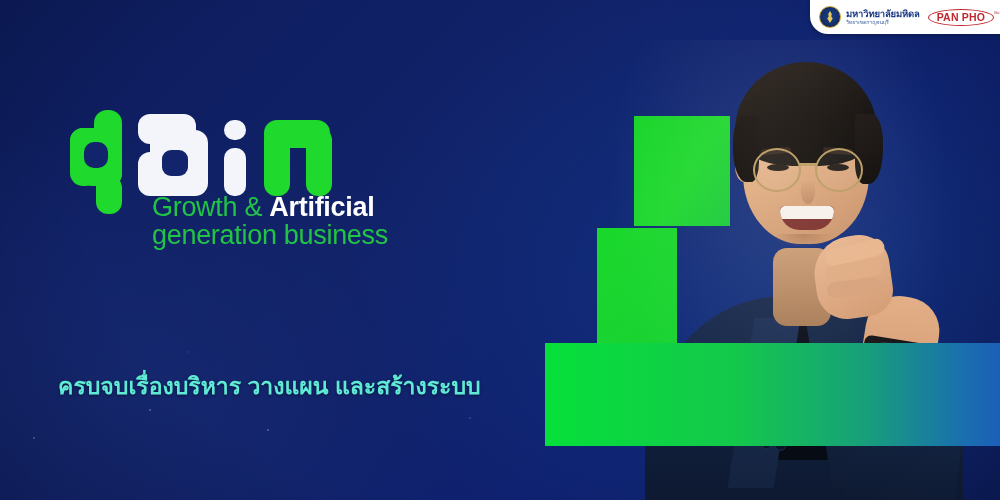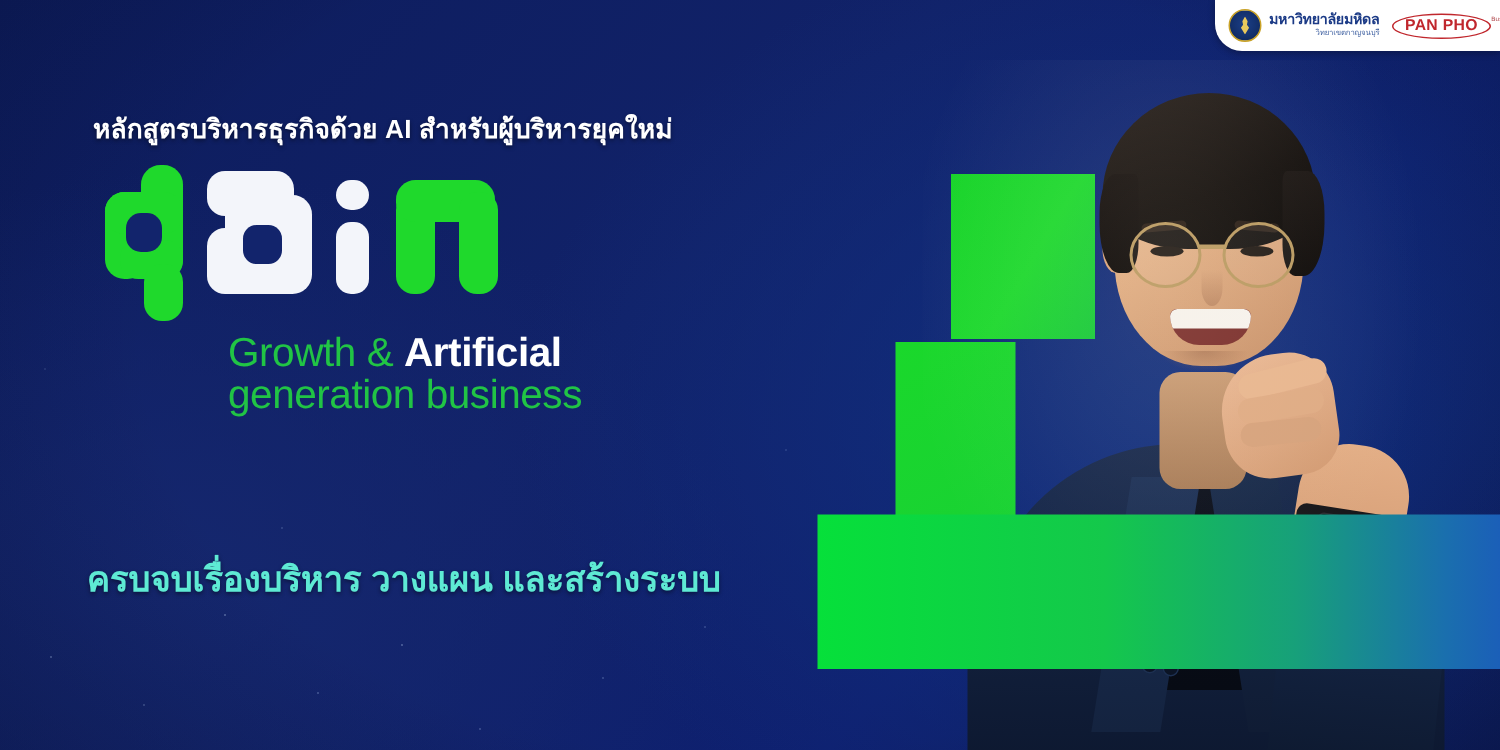--- a/index.html
+++ b/index.html
@@ -236,21 +236,21 @@
     background:radial-gradient(circle at 50% 45%,#1b3e86 0%,#13306c 58%,#0c2150 100%);
     border:1.5px solid #c9a227;
     display:flex;align-items:center;justify-content:center;flex:0 0 auto;
     position:relative;
   }
   .mu-seal::after{
     content:"";position:absolute;width:8px;height:12px;
     background:#e8c85c;
     clip-path:polygon(50% 0,72% 26%,66% 46%,84% 62%,50% 100%,16% 62%,34% 46%,28% 26%);
   }
-  .mu-text{display:flex;flex-direction:column;justify-content:center;line-height:1;text-align:right;}
+  .mu-text{display:flex;flex-direction:column;justify-content:center;line-height:1;}
   .mu-name{
     font-size:9.5px;font-weight:bold;color:#1b3a86;letter-spacing:-.2px;white-space:nowrap;
   }
   .mu-sub{
     font-size:5.2px;color:#3d5fa0;letter-spacing:-.1px;white-space:nowrap;margin-top:2px;
   }
   .pan-pho{
     margin-left:3px;display:flex;align-items:flex-start;flex:0 0 auto;
   }
   .pp-oval{
@@ -275,21 +275,21 @@
     text-shadow:0 1px 3px rgba(0,0,0,.45);
   }
 
   
   .gain{
     position:absolute;left:66px;top:106px;width:320px;height:108px;
   }
   .gain svg{display:block;}
 
   .tagline{
-    position:absolute;left:152px;top:222px;width:330px;
+    position:absolute;left:152px;top:194px;width:330px;
     font-size:27px;line-height:1.02;font-weight:normal;color:#21c445;
     letter-spacing:-.3px;
   }
   .tagline b{color:#ffffff;font-weight:bold;}
   .tl-row{white-space:nowrap;}
 
   .micro-mba{
     position:absolute;left:52px;top:320px;
     font-size:38px;font-weight:bold;letter-spacing:.6px;white-space:nowrap;
     background:linear-gradient(95deg,#3fb4e8 0%,#32c39a 42%,#24d545 72%,#1ed62e 100%);
@@ -367,21 +367,20 @@
     <div class="pan-pho">
       <div class="pp-oval">
         <div class="pp-word">PAN PHO</div>
       </div>
       <div class="pp-tag">Business Transformation of Your Life</div>
     </div>
   </div>
 
   <div class="copy">
 
-    <div class="thai-head">หลักสูตรบริหารธุรกิจด้วย AI สำหรับผู้บริหารยุคใหม่</div>
 
     <div class="gain">
       <svg width="320" height="108" viewBox="0 0 320 108">
 
         <g>
           <rect x="4" y="22" width="28" height="58" rx="13" fill="#1FD92C"></rect>
           <rect x="28" y="4" width="28" height="76" rx="13" fill="#1FD92C"></rect>
           <rect x="4" y="22" width="52" height="28" rx="13" fill="#1FD92C"></rect>
           <rect x="14" y="54" width="42" height="26" rx="12" fill="#1FD92C"></rect>
           <rect x="30" y="70" width="26" height="38" rx="12" fill="#1FD92C"></rect>

